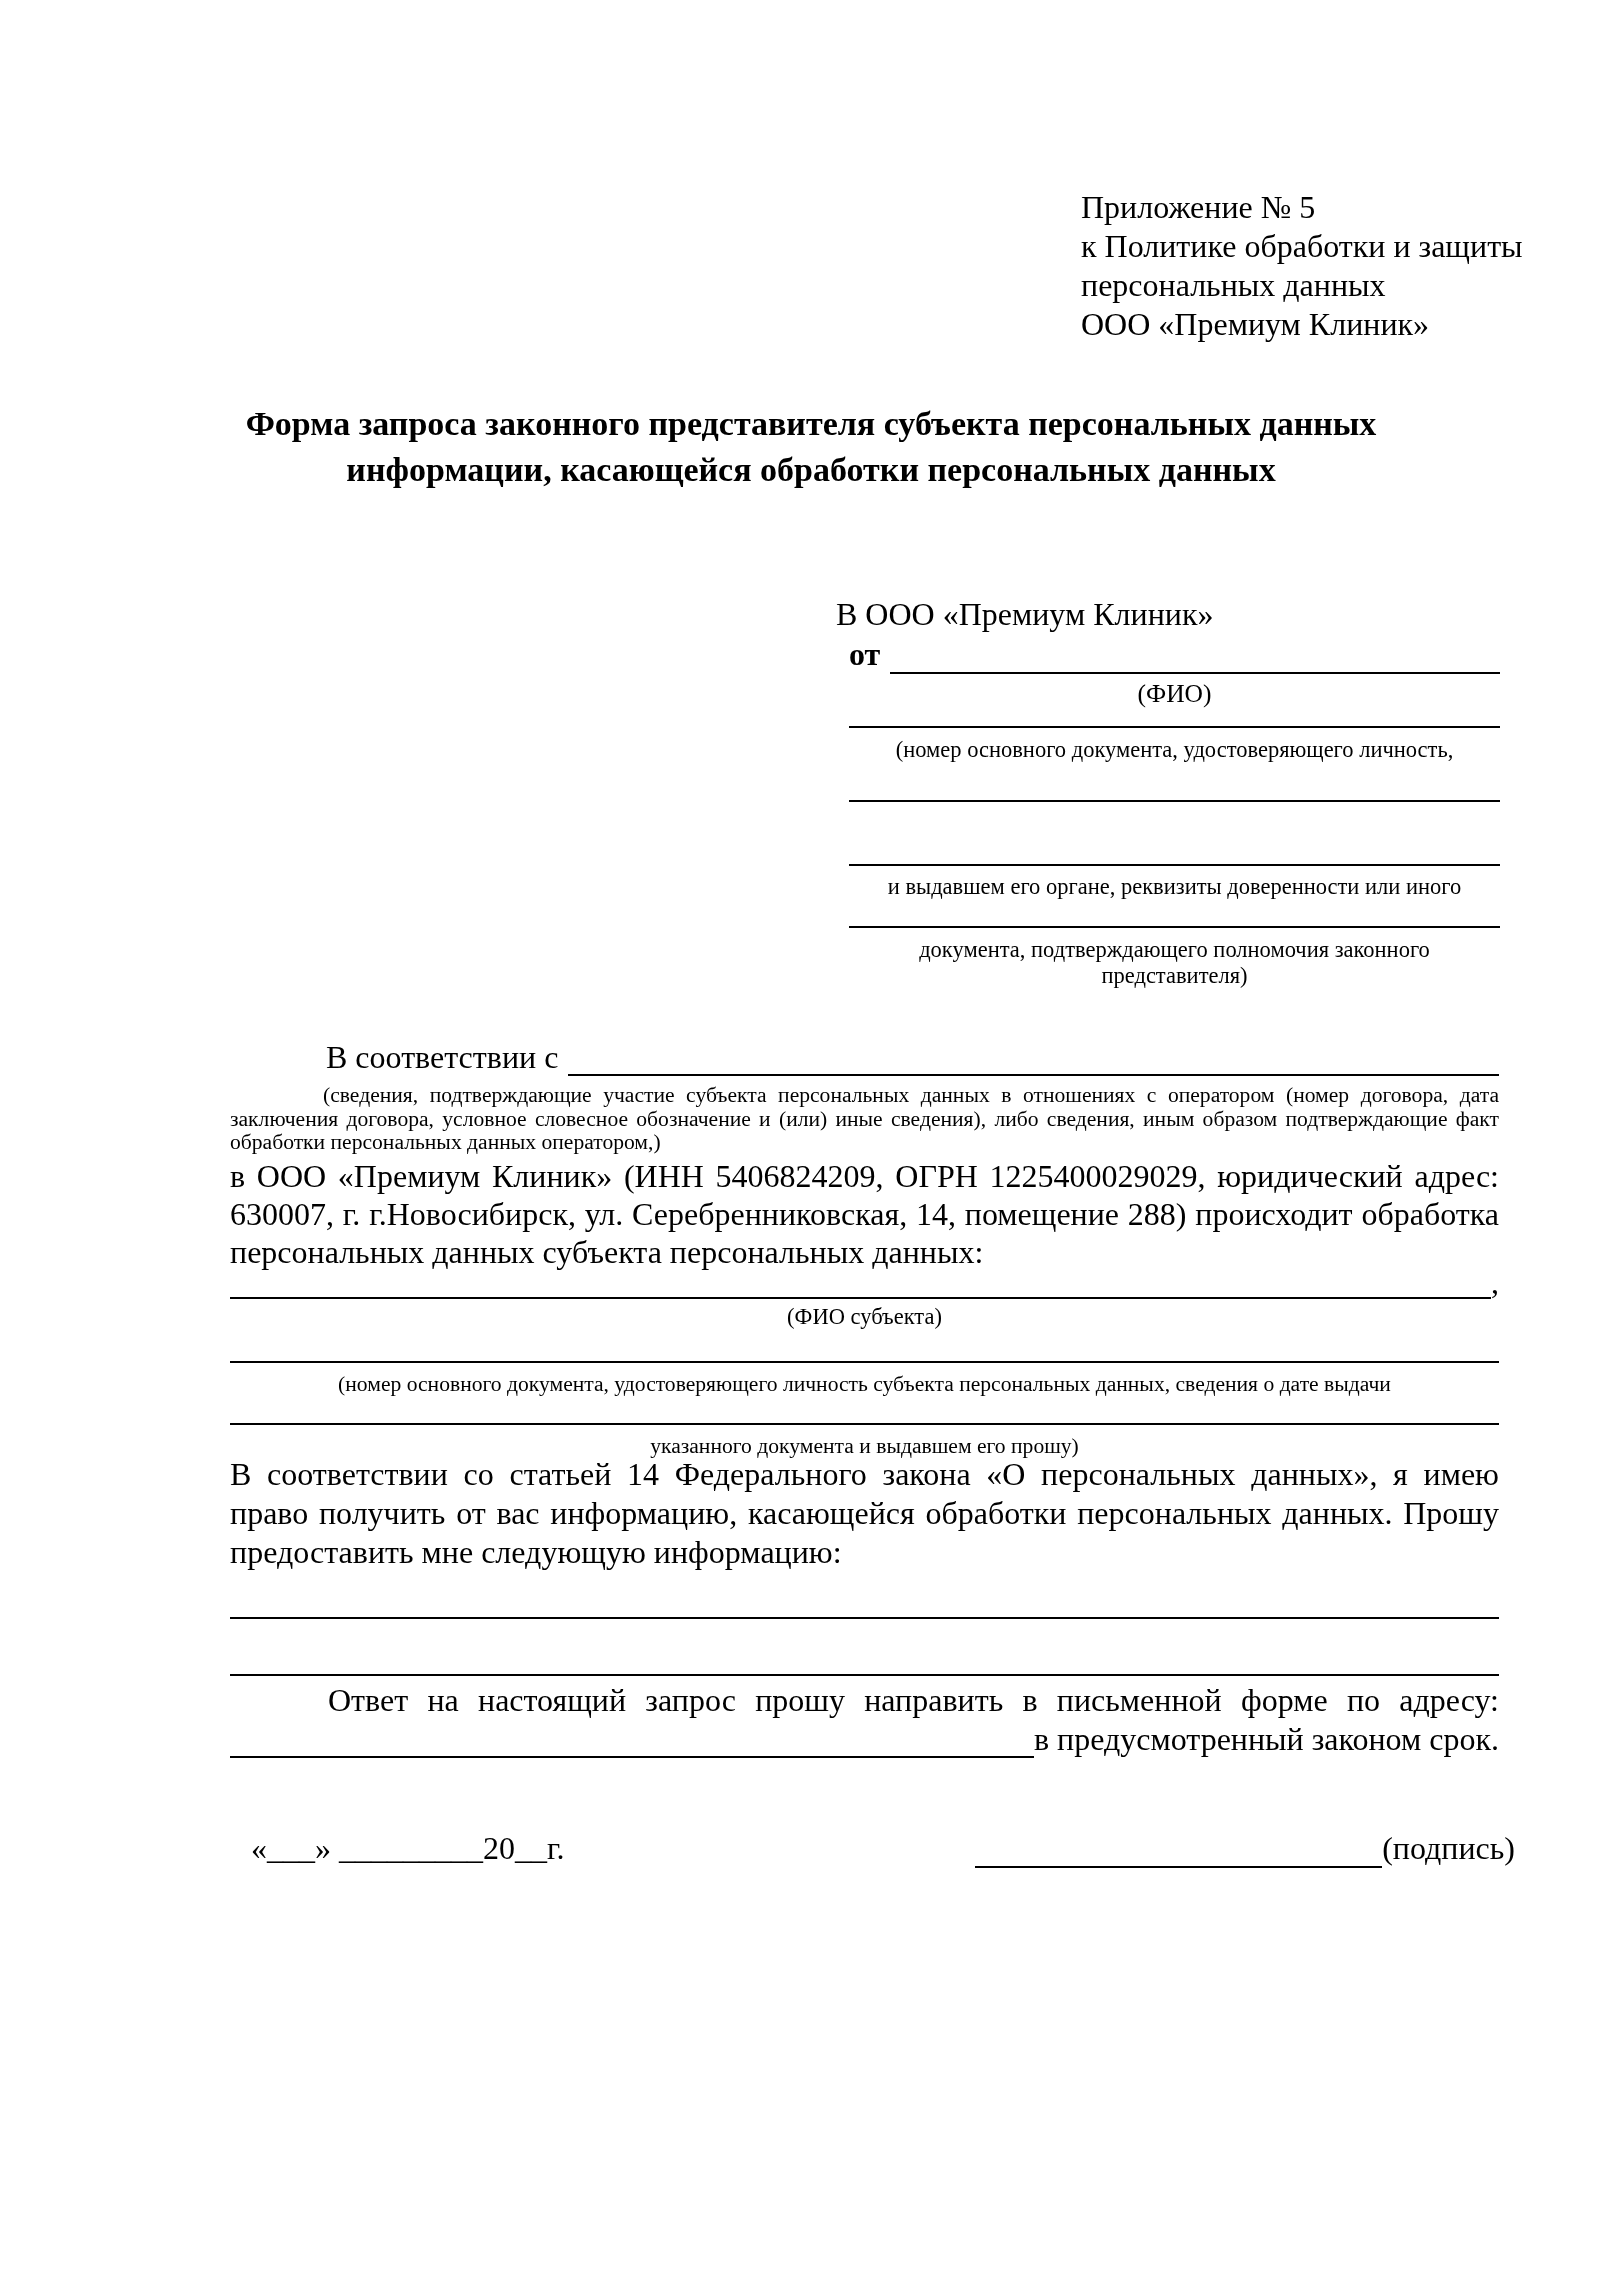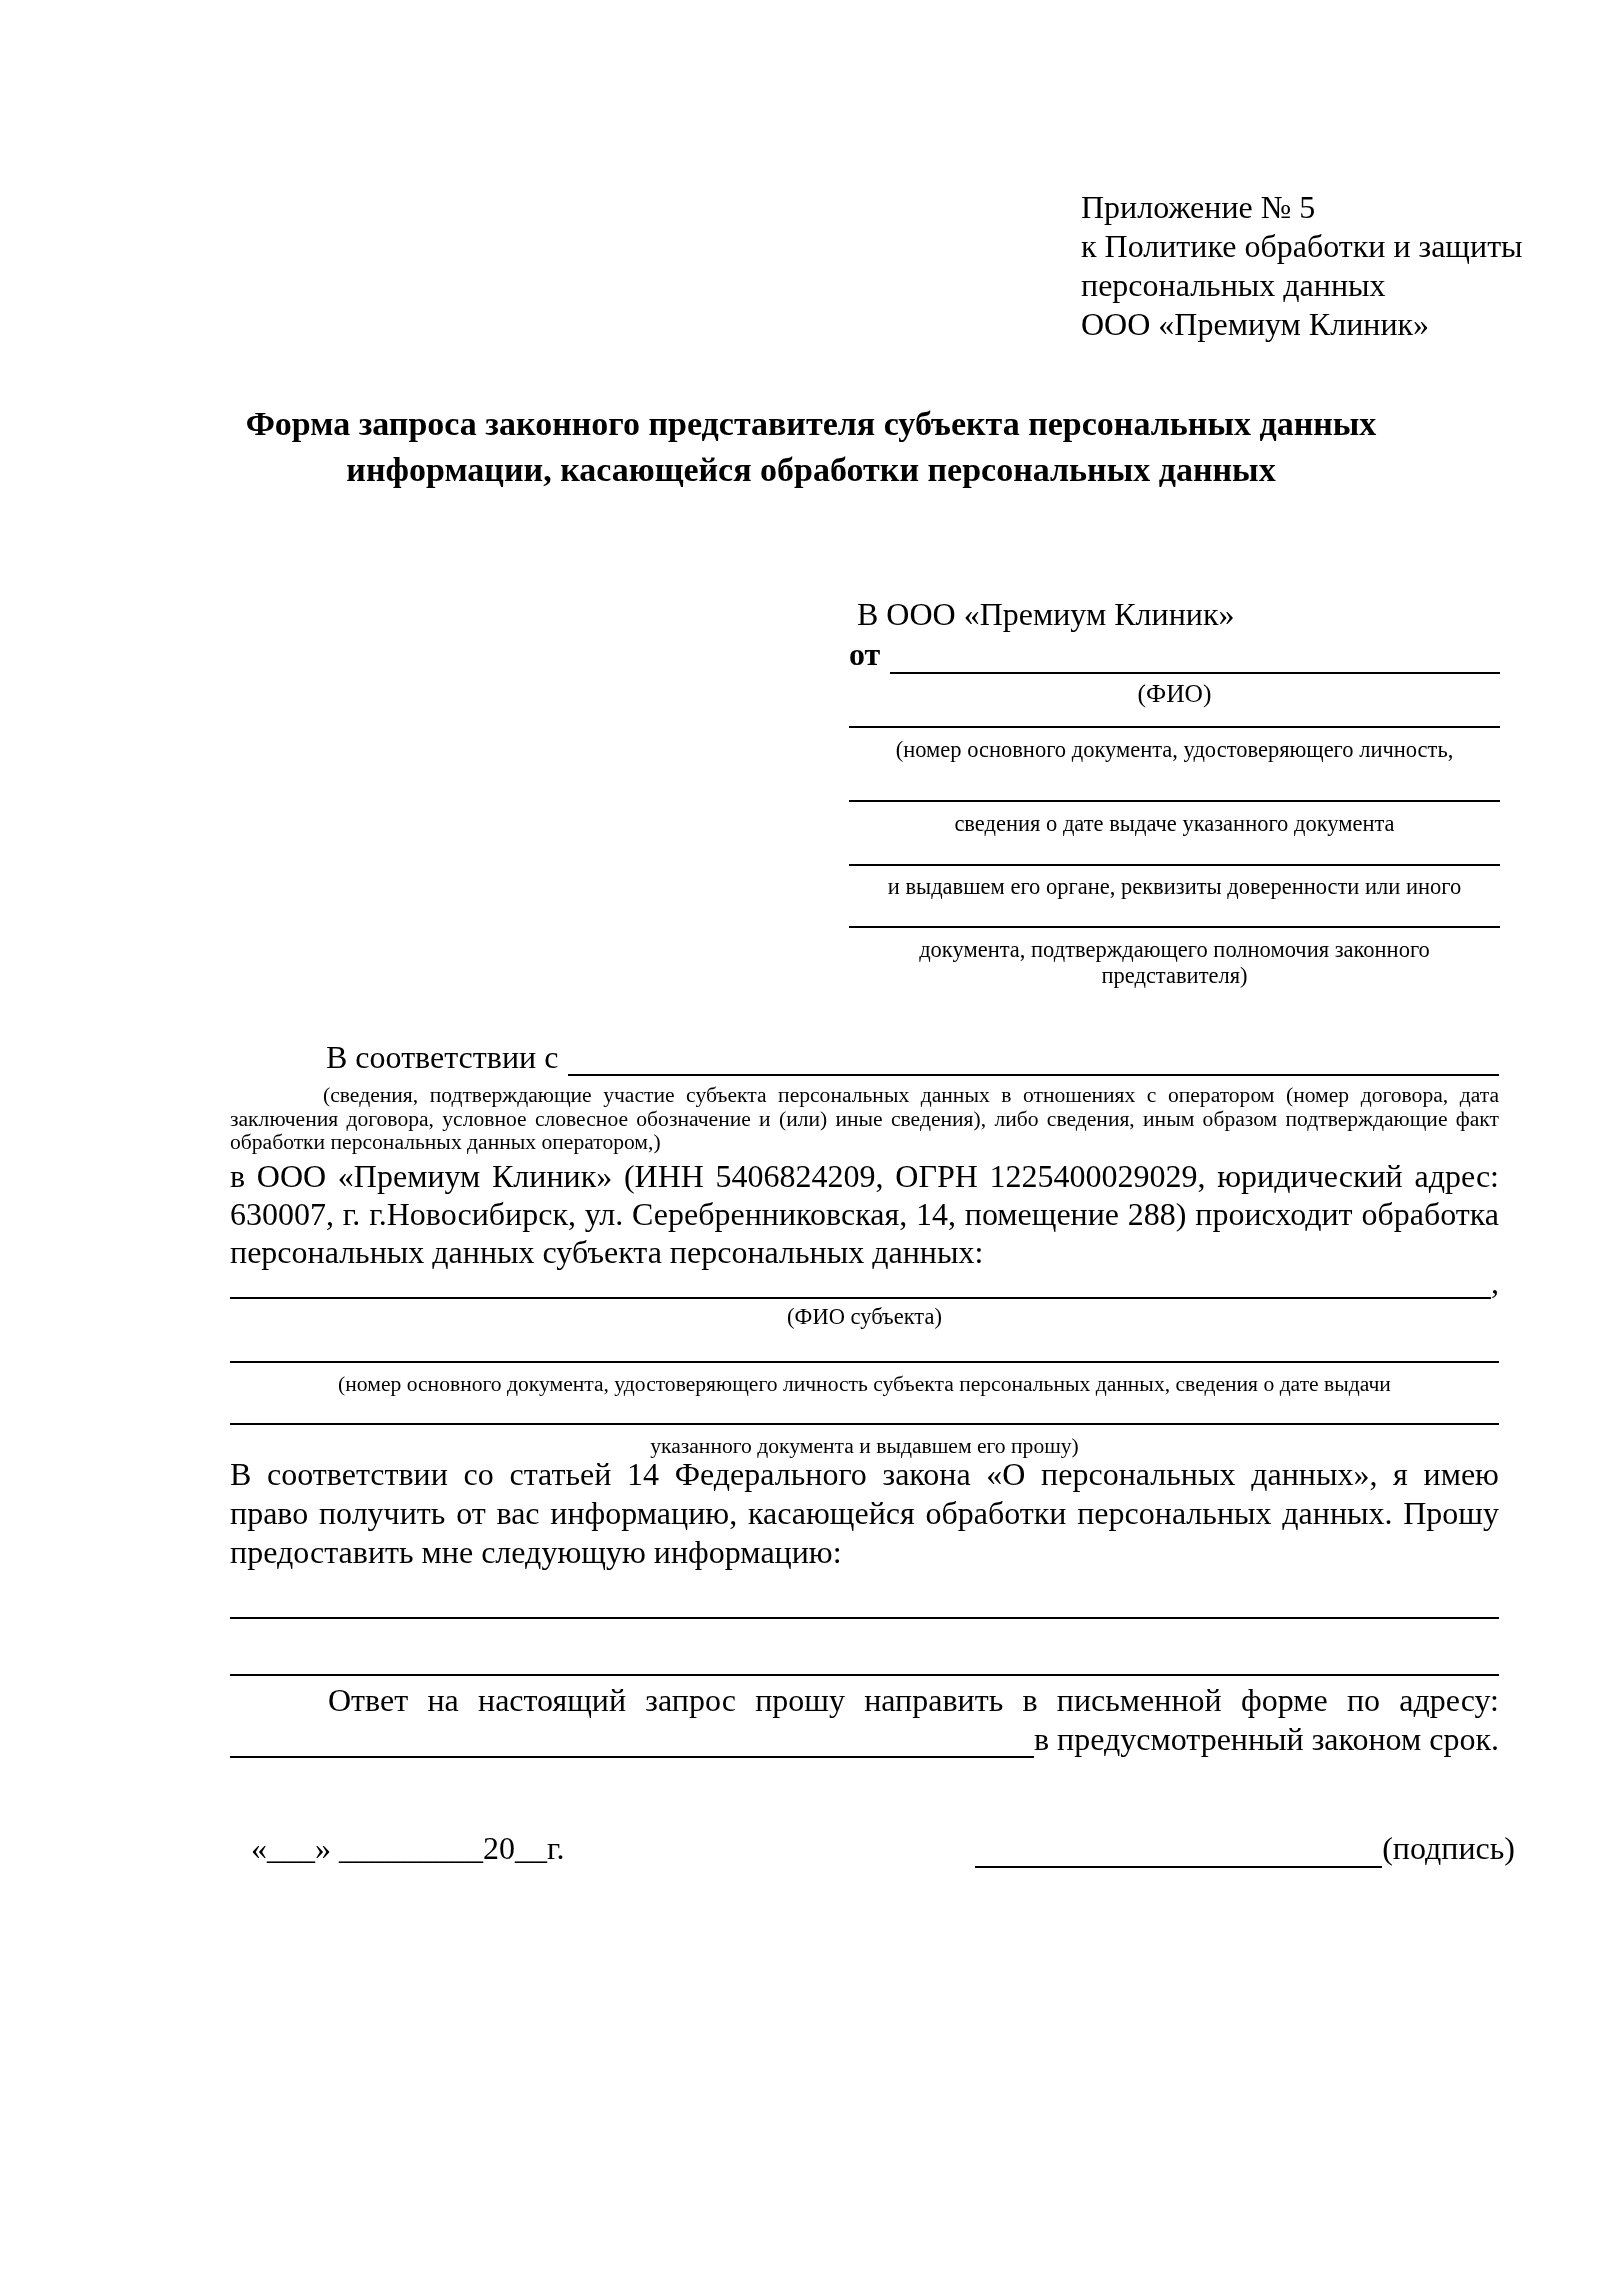--- a/index.html
+++ b/index.html
@@ -10,21 +10,21 @@
   }
   .abs { position:absolute; }
 
   .annex { left:1081px; top:164px; font-size:32px; line-height:39px;margin-top:24px; }
 
   .title {
     left:157px; top:401px; width:1308px; text-align:center;
     font-weight:bold; font-size:34px; line-height:46px;
   }
 
-  .addr-to { left:857px; top:595px; font-size:32px; line-height:39px; }
+  .addr-to { left:836px; top:595px; font-size:32px; line-height:39px; }
   .addr-from { left:849px; top:635px; width:651px; height:39px; display:flex; align-items:flex-end;font-weight:bold; }
   .addr-from .lbl { font-size:32px; line-height:39px; }
 
   .fill { flex:1; height:0; border-bottom:2.9px solid #000; align-self:flex-end; }
   .fill.ml { margin-left:9.8px; }
 
   .hr { height:0; border-top:2.9px solid #000; }
 
   .cap { text-align:center; font-size:22.5px; line-height:25.5px; }
   .cap-fio { left:849px; top:680px; width:651px; font-size:25.5px; line-height:27.4px; text-align:center; }
@@ -86,21 +86,20 @@
   <div class="abs addr-from">
     <span class="lbl">от</span>
     <span class="fill ml"></span>
   </div>
   <div class="abs cap-fio">(ФИО)</div>
 
   <div class="abs hr hrA" style="top:726px"></div>
   <div class="abs cap capA" style="top:737px">(номер основного документа, удостоверяющего личность,</div>
 
   <div class="abs hr hrA" style="top:800px"></div>
-  <div class="abs cap capA" style="top:811px">сведения о дате выдаче указанного документа</div>
 
   <div class="abs hr hrA" style="top:864px"></div>
   <div class="abs cap capA" style="top:874px">и выдавшем его органе, реквизиты доверенности или иного</div>
 
   <div class="abs hr hrA" style="top:926px"></div>
   <div class="abs cap capA" style="top:937px">документа, подтверждающего полномочия законного представителя)</div>
 
 
   <div class="abs intro-row">
     <span class="lbl">В соответствии с</span>

